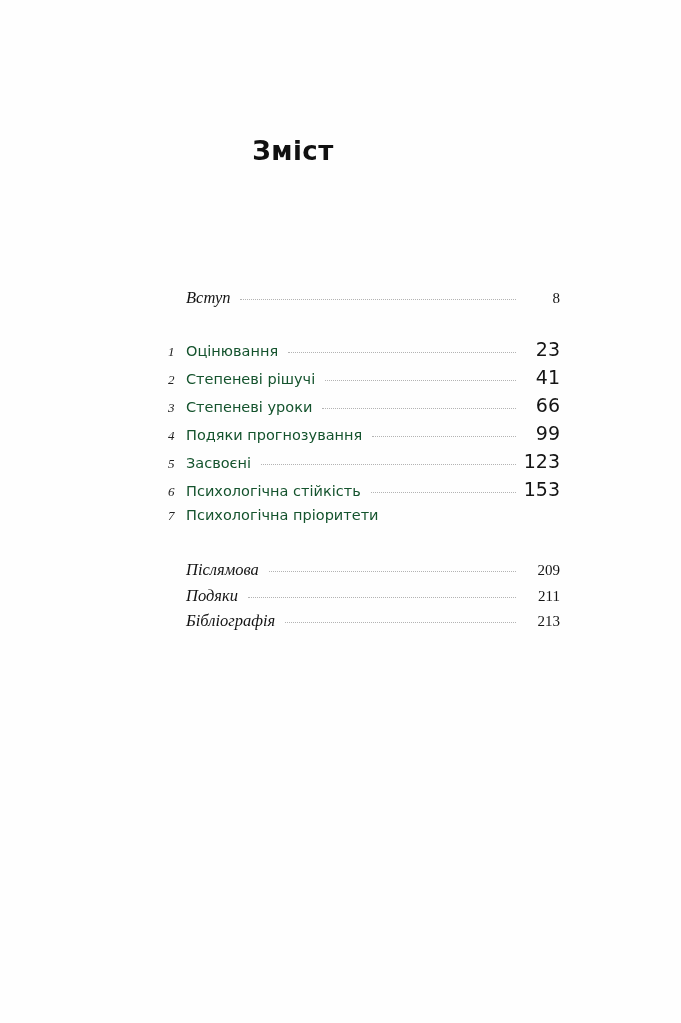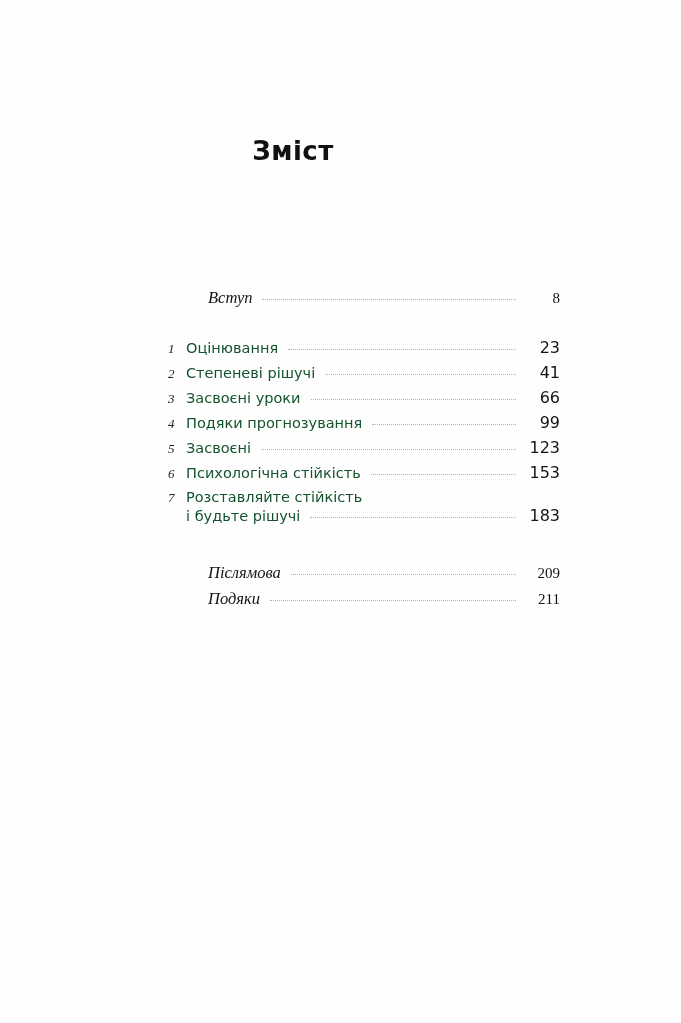--- a/index.html
+++ b/index.html
@@ -71,21 +71,20 @@
     font-size: 14.5px;
     color: #14532d;
     padding-right: 6px;
   }
 
   .row-label.italic-serif {
     font-family: "Liberation Serif", serif;
     font-style: italic;
     font-size: 16.5px;
     color: #141414;
-    margin-left: 22px;
   }
 
   .row-dots {
     flex: 1 1 auto;
     position: relative;
     height: 10px;
     overflow: hidden;
     margin: 0 4px;
   }
   .row-dots::after {
@@ -94,21 +93,21 @@
     left: 0;
     right: 0;
     bottom: 3px;
     border-bottom: 1px dotted #b3b3b3;
   }
 
   .row-page {
     flex: 0 0 40px;
     text-align: right;
     font-family: "DejaVu Sans", sans-serif;
-    font-size: 16px;
+    font-size: 19px;
     color: #141414;
   }
 
   .row-page.serif-num {
     font-family: "Liberation Serif", serif;
     font-size: 15px;
   }
 
   .chapters-block {
     margin-top: 33px;
@@ -153,21 +152,21 @@
 
       <div class="toc-row">
         <span class="row-num">2</span>
         <span class="row-label">Степеневі рішучі</span>
         <span class="row-dots"></span>
         <span class="row-page">41</span>
       </div>
 
       <div class="toc-row">
         <span class="row-num">3</span>
-        <span class="row-label">Засвоєні уроки</span>
+        <span class="row-label">Степеневі уроки</span>
         <span class="row-dots"></span>
         <span class="row-page">66</span>
       </div>
 
       <div class="toc-row">
         <span class="row-num">4</span>
         <span class="row-label">Подяки прогнозування</span>
         <span class="row-dots"></span>
         <span class="row-page">99</span>
       </div>
@@ -181,47 +180,47 @@
 
       <div class="toc-row">
         <span class="row-num">6</span>
         <span class="row-label">Психологічна стійкість</span>
         <span class="row-dots"></span>
         <span class="row-page">153</span>
       </div>
 
       <div class="toc-row" style="margin-bottom:2px;">
         <span class="row-num">7</span>
-        <span class="row-label">Розставляйте стійкість</span>
+        <span class="row-label">Психологічна пріоритети</span>
         <span class="row-dots" style="visibility:hidden;"></span>
         <span class="row-page"></span>
       </div>
 
-      <div class="continuation">
-        <span class="row-num"></span>
-        <span class="row-label">і будьте рішучі</span>
-        <span class="row-dots"></span>
-        <span class="row-page">183</span>
-      </div>
 
     </div>
 
     <div class="back-block">
 
       <div class="toc-row">
         <span class="row-num"></span>
         <span class="row-label italic-serif">Післямова</span>
         <span class="row-dots"></span>
         <span class="row-page serif-num">209</span>
       </div>
 
       <div class="toc-row">
         <span class="row-num"></span>
         <span class="row-label italic-serif">Подяки</span>
         <span class="row-dots"></span>
         <span class="row-page serif-num">211</span>
       </div>
 
+      <div class="toc-row">
+        <span class="row-num"></span>
+        <span class="row-label italic-serif">Бібліографія</span>
+        <span class="row-dots"></span>
+        <span class="row-page serif-num">213</span>
+      </div>
 
     </div>
 
   </div>
 </div>
 
 </body></html>

